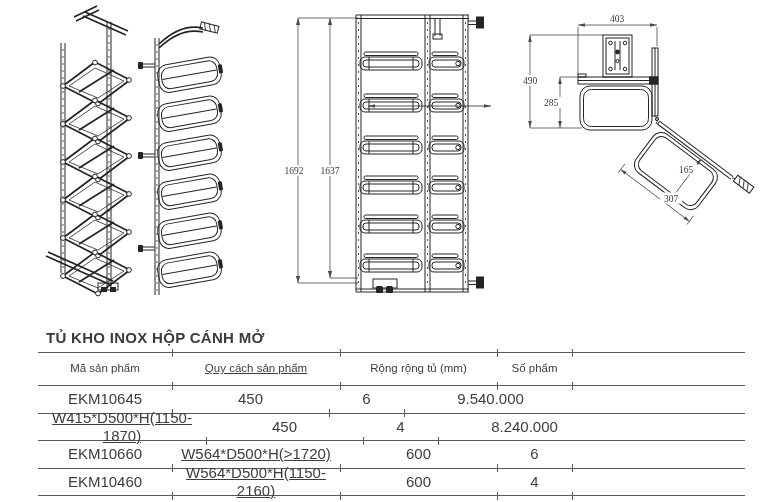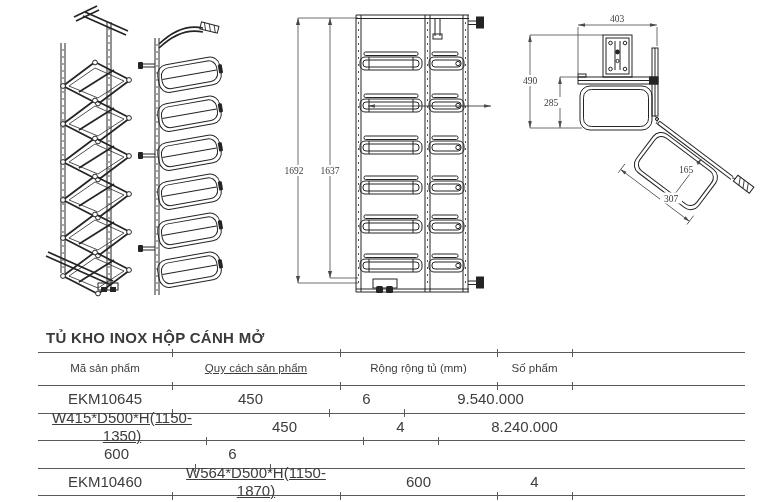--- a/index.html
+++ b/index.html
@@ -350,30 +350,32 @@
       </div>
     </div>
 
     <div class="t-row body">
       <div class="t-cell c1">EKM10645</div>
       <div class="t-cell c3">450</div>
       <div class="t-cell c4">6</div>
       <div class="t-cell c5">9.540.000</div>
     </div>
     <div class="t-row body">
-      <div class="t-cell c2">W415*D500*H(1150- 1350)</div>
+      <div class="t-cell c2">W415*D500*H(1150- 1870)</div>
       <div class="t-cell c3">450</div>
       <div class="t-cell c4">4</div>
       <div class="t-cell c5">8.240.000</div>
     </div>
     <div class="t-row body">
+      <div class="t-cell c1">EKM10660</div>
+      <div class="t-cell c2">W564*D500*H(&gt;1720)</div>
       <div class="t-cell c3">600</div>
       <div class="t-cell c4">6</div>
     </div>
     <div class="t-row body">
       <div class="t-cell c1">EKM10460</div>
-      <div class="t-cell c2">W564*D500*H(1150- 1870)</div>
+      <div class="t-cell c2">W564*D500*H(1150- 2160)</div>
       <div class="t-cell c3">600</div>
       <div class="t-cell c4">4</div>
     </div>
   </div>
 
 </div>
 
 </body></html>

